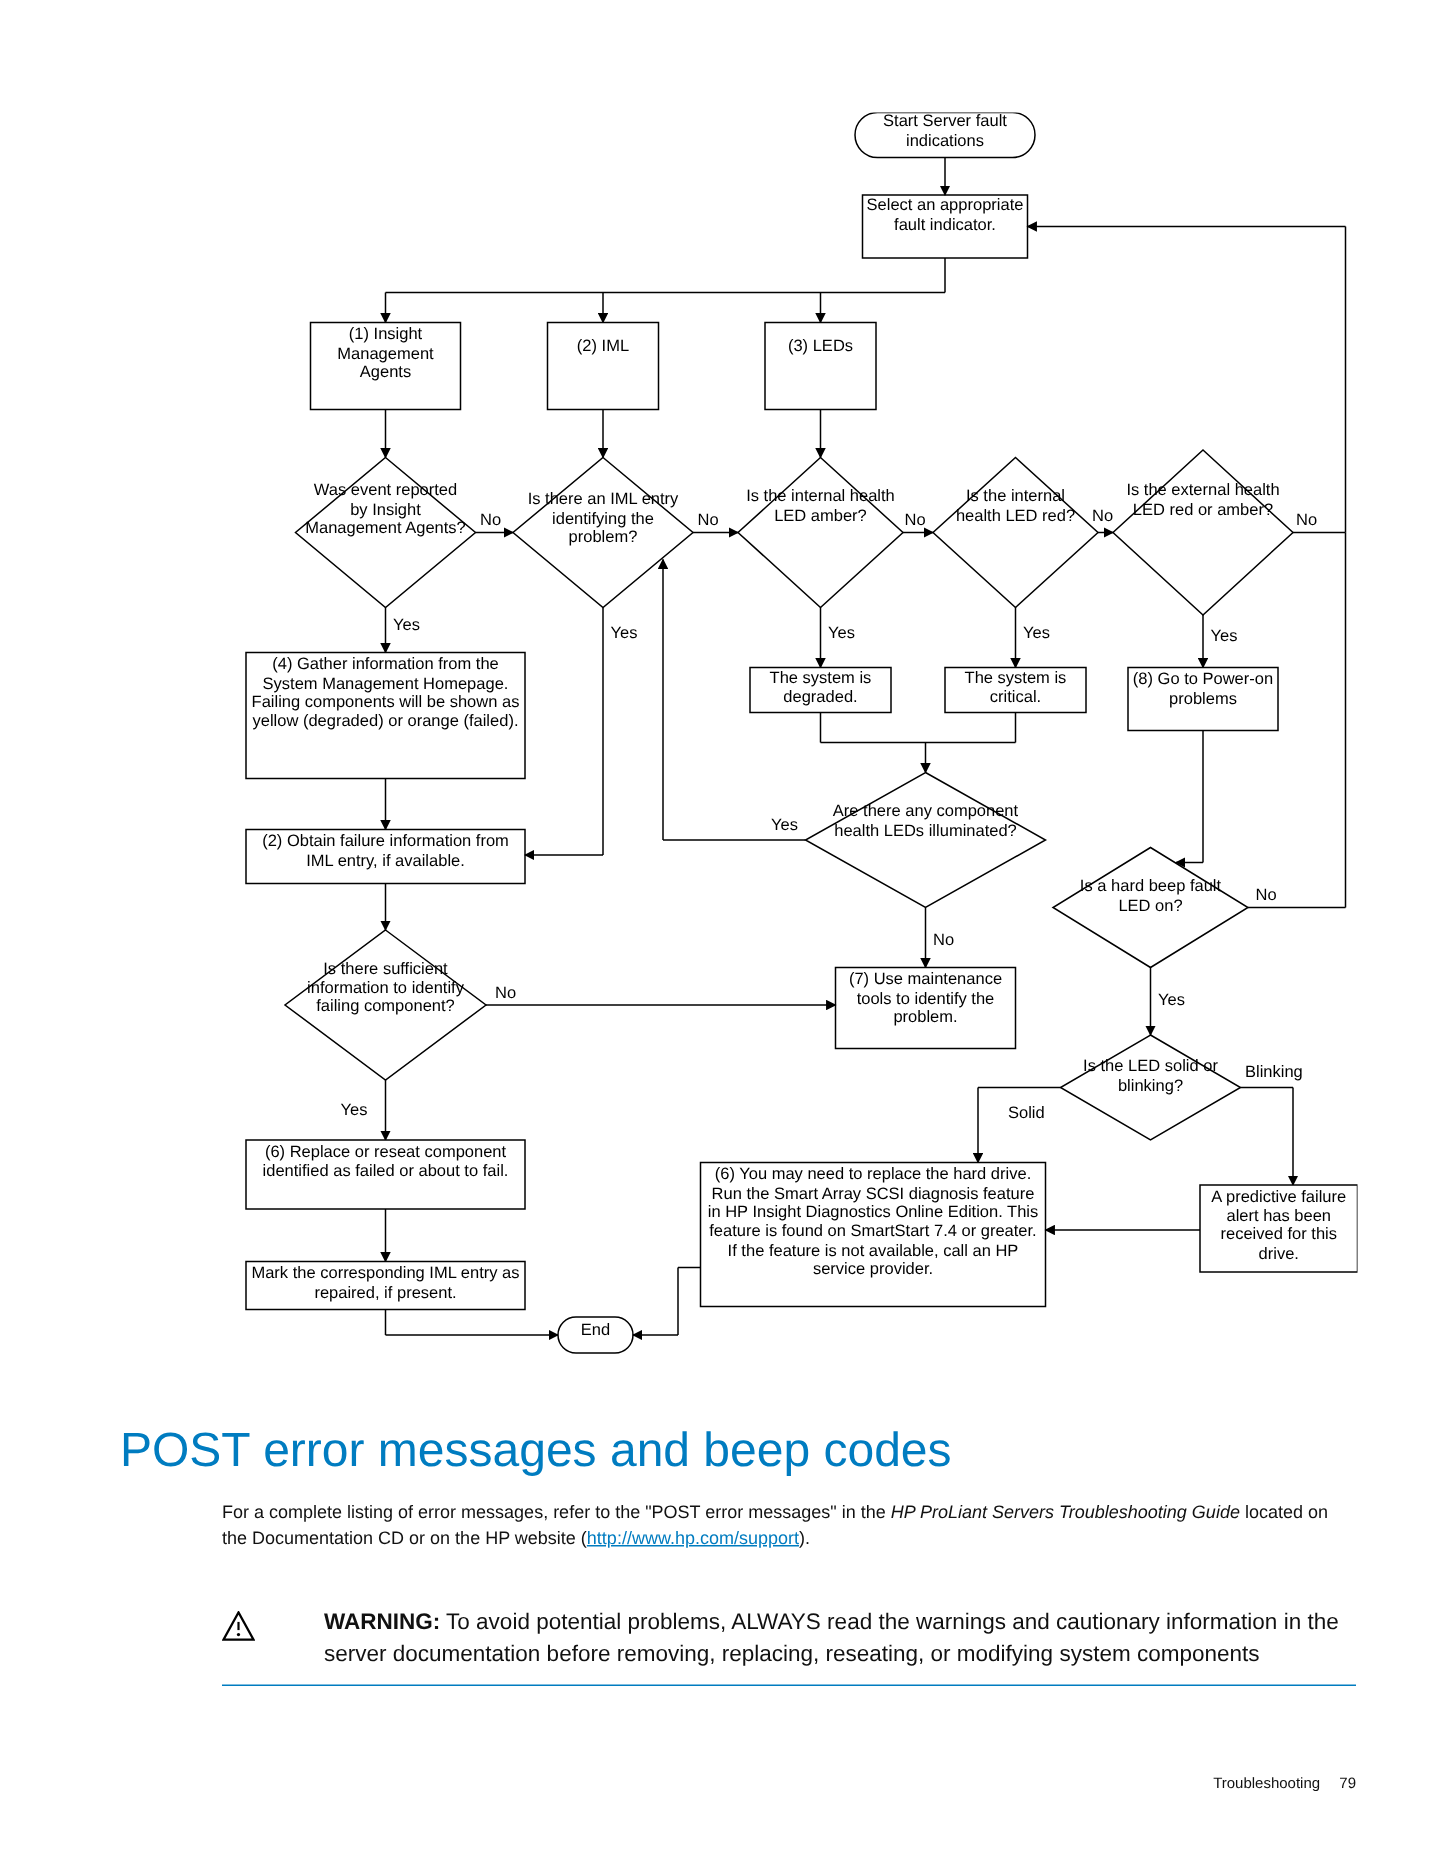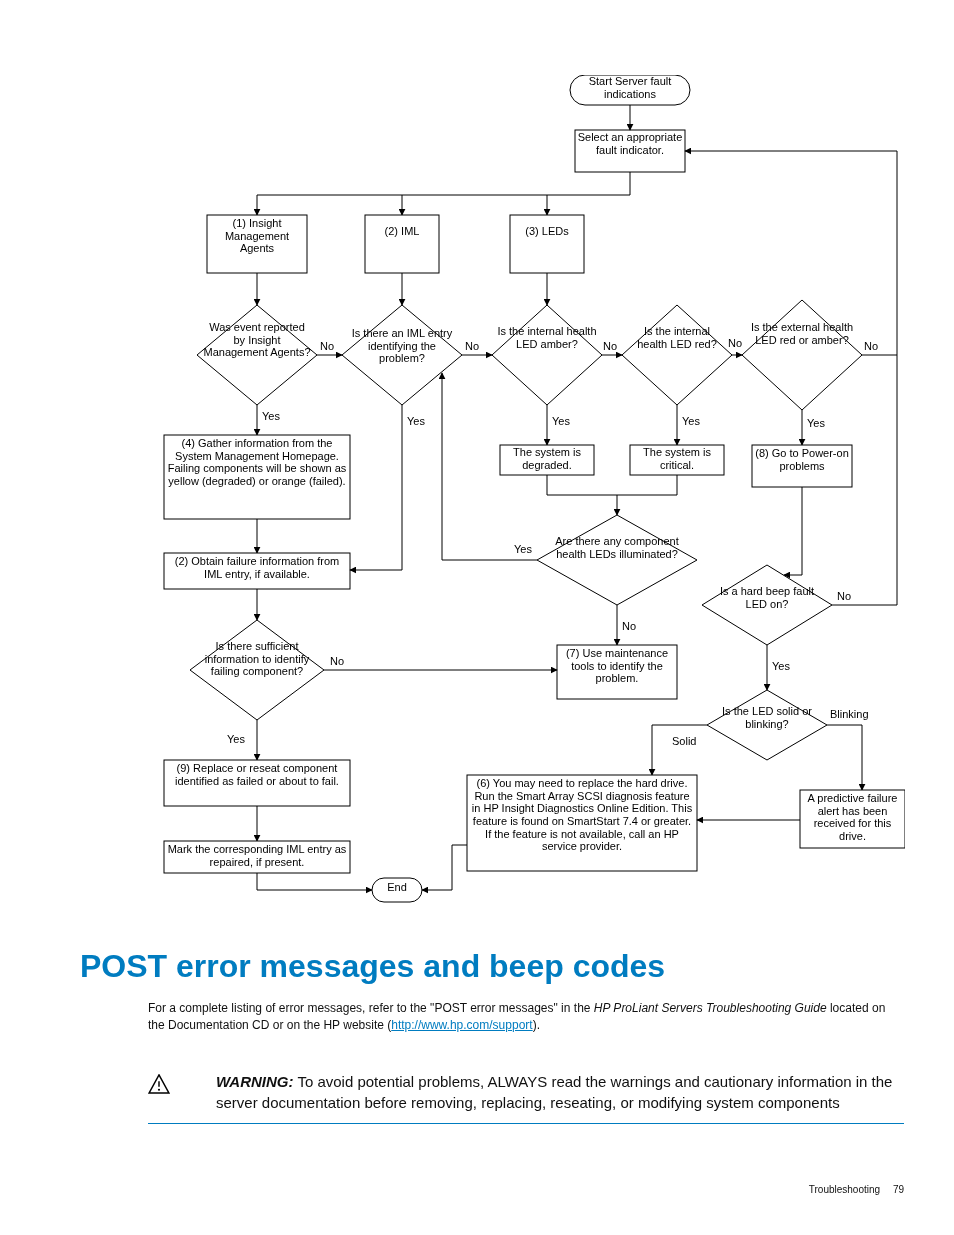--- a/index.html
+++ b/index.html
@@ -25,21 +25,21 @@
   }
   .flow-img svg {
     width: 100%;
     height: 100%;
   }
   .heading {
     position: absolute;
     left: 80px;
     top: 948px;
     font-size: 32px;
-    font-weight: 700;
+    font-weight: 400;
     color: #007cc0;
     font-family: Arial, Helvetica, sans-serif;
   }
   .body-text {
     position: absolute;
     left: 148px;
     top: 1000px;
     width: 756px;
     font-size: 12px;
     color: #111;
@@ -65,21 +65,21 @@
     flex: 0 0 auto;
     margin-top: 2px;
   }
   .warning-icon svg { width: 22px; height: 20px; }
   .warning-text {
     margin-left: 40px;
     font-size: 15px;
     color: #111;
     line-height: 1.38;
   }
-  .warning-text b { font-weight: bold; font-style: italic; }
+  .warning-text b { font-weight: bold; }
   .footer {
     position: absolute;
     right: 50px;
     bottom: 40px;
     font-size: 10px;
     color: #111;
   }
   .footer .pagenum { margin-left: 10px; }
 
   
@@ -241,21 +241,21 @@
 
       <polygon class="node-box" points="615,615 675,650 615,685 555,650"></polygon>
       <foreignObject x="565" y="630" width="100" height="40"><div class="node-txt">Is the LED solid or blinking?</div></foreignObject>
 
       <line x1="172" y1="595" x2="405" y2="595" stroke="#000" marker-end="url(#arr)"></line>
       <text class="edge-lbl" x="178" y="590">No</text>
 
       <line x1="105" y1="645" x2="105" y2="685" stroke="#000" marker-end="url(#arr)"></line>
       <text class="edge-lbl" x="75" y="668">Yes</text>
       <rect class="node-box" x="12" y="685" width="186" height="46"></rect>
-      <foreignObject x="14" y="687" width="182" height="42"><div class="node-txt">(9)
+      <foreignObject x="14" y="687" width="182" height="42"><div class="node-txt">(6)
 Replace or reseat component identified as failed or about to fail.</div></foreignObject>
 
       <line x1="555" y1="650" x2="500" y2="650" stroke="#000"></line>
       <text class="edge-lbl" x="520" y="670">Solid</text>
       <line x1="500" y1="650" x2="500" y2="700" stroke="#000" marker-end="url(#arr)"></line>
 
       <rect class="node-box" x="315" y="700" width="230" height="96"></rect>
       <foreignObject x="318" y="702" width="224" height="92"><div class="node-txt">(6)
 You may need to replace the hard drive. Run the Smart Array SCSI diagnosis feature in HP Insight Diagnostics Online Edition. This feature is found on SmartStart 7.4 or greater. If the feature is not available, call an HP service provider.</div></foreignObject>
 

